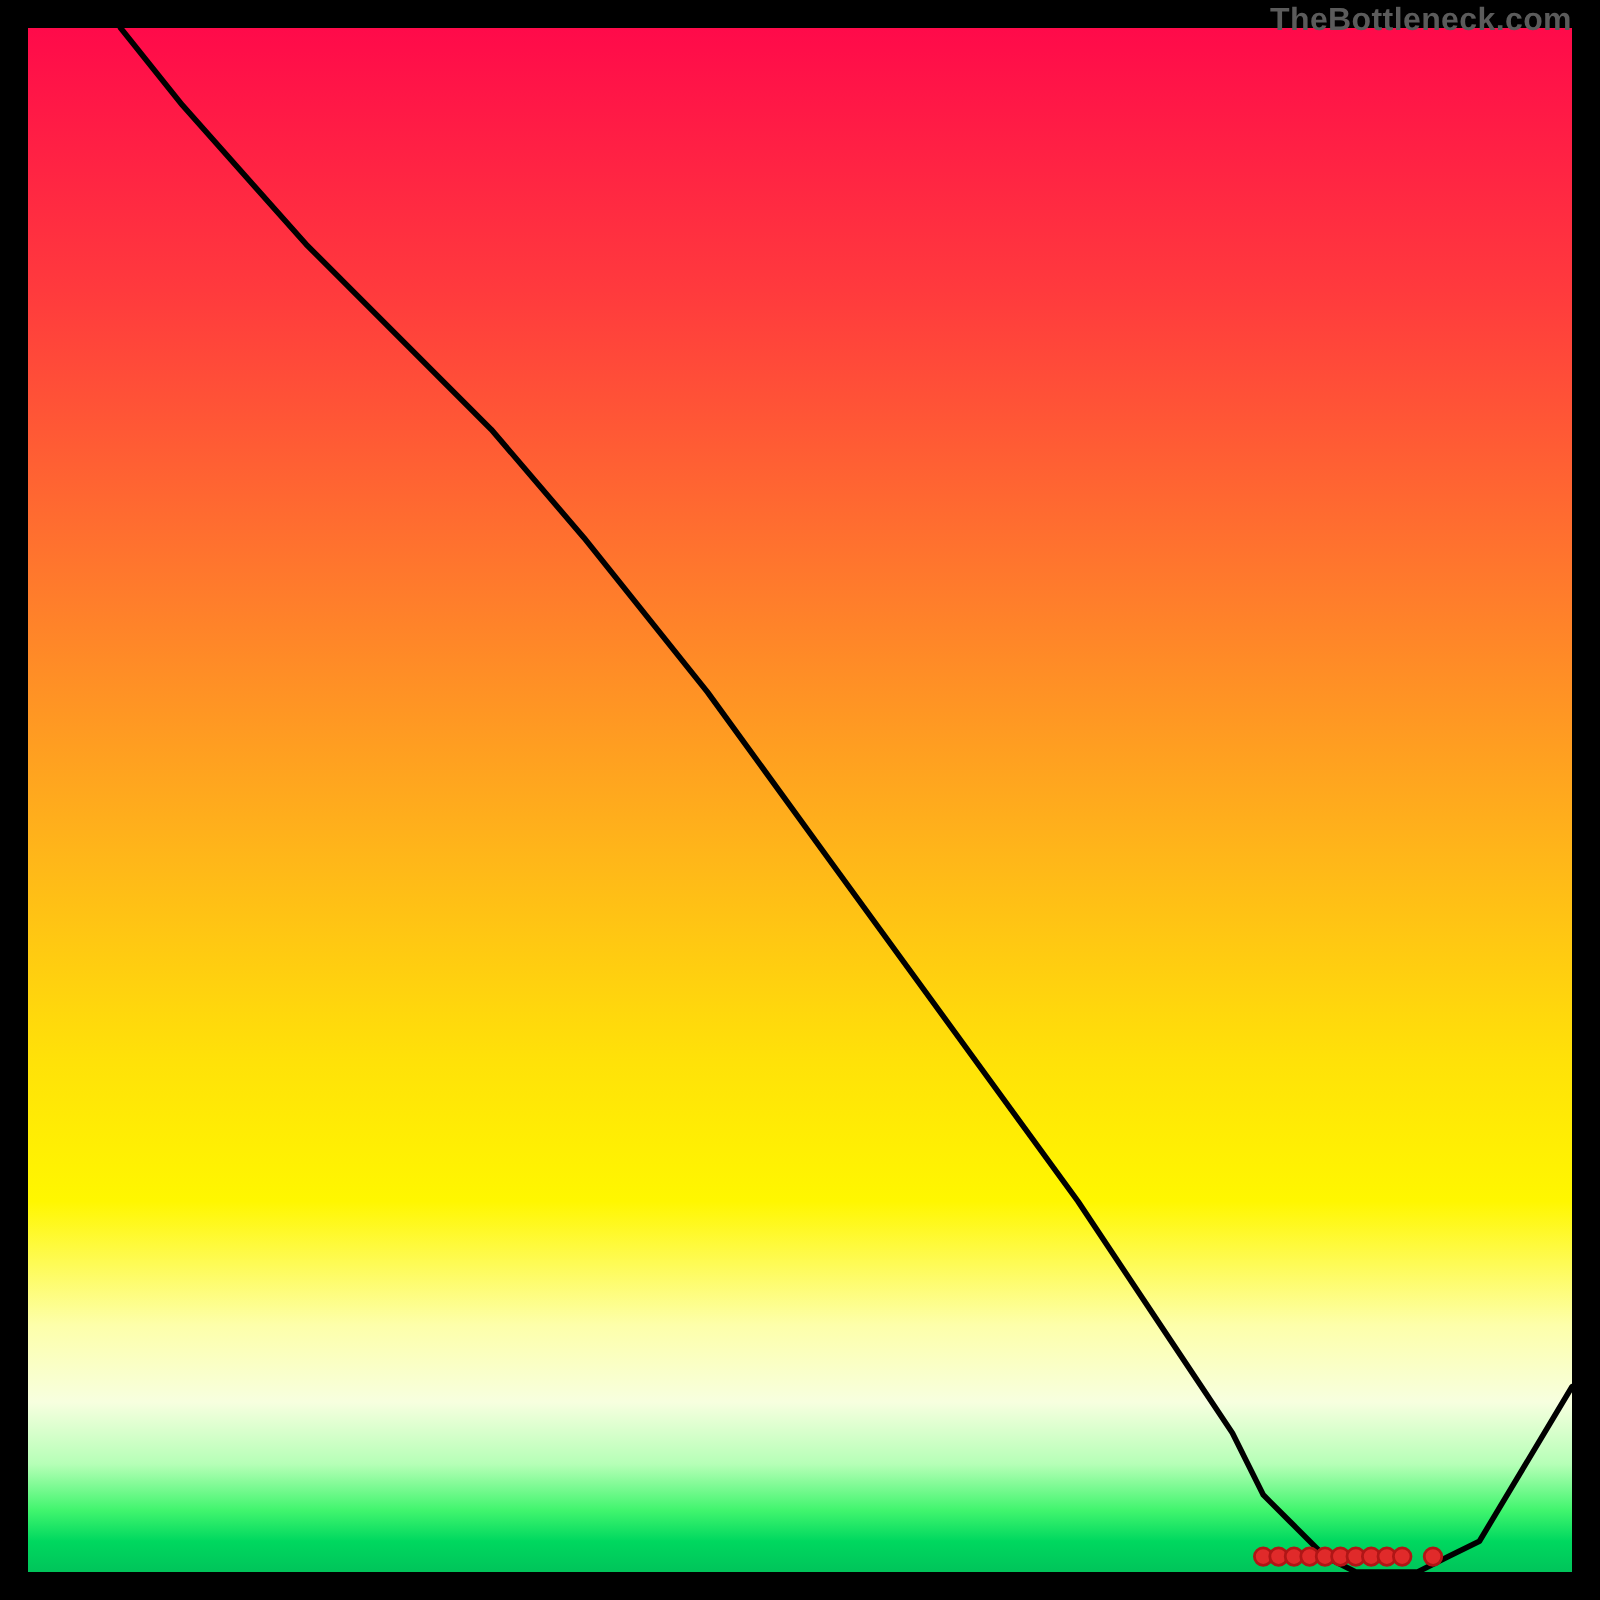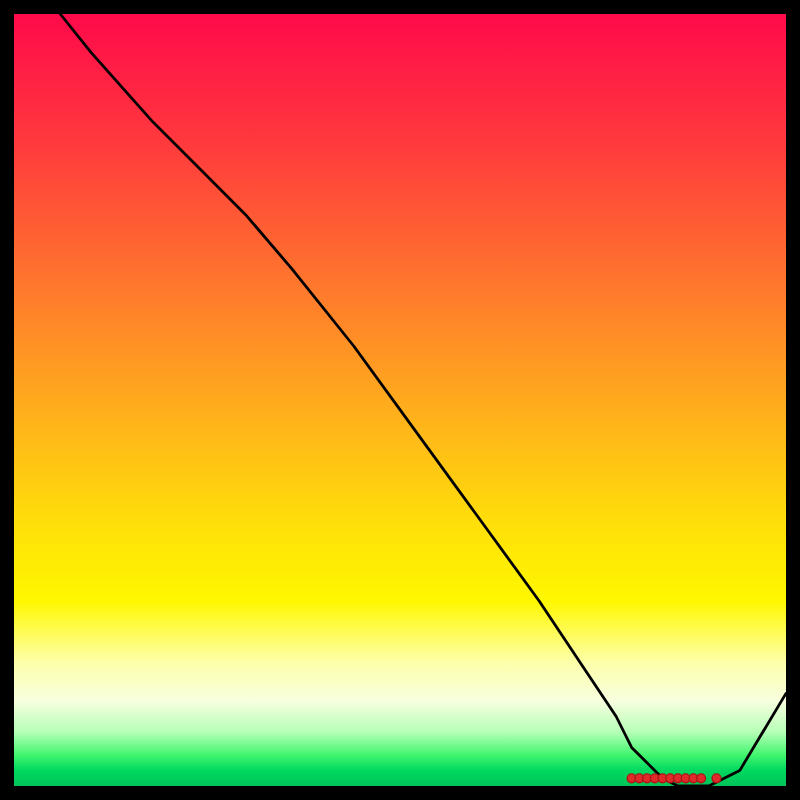--- a/index.html
+++ b/index.html
@@ -68,13 +68,14 @@
           <circle cx="656.2" cy="764.3" r="4.4" class="marker"></circle>
           <circle cx="663.9" cy="764.3" r="4.4" class="marker"></circle>
           <circle cx="671.6" cy="764.3" r="4.4" class="marker"></circle>
           <circle cx="679.4" cy="764.3" r="4.4" class="marker"></circle>
           <circle cx="687.1" cy="764.3" r="4.4" class="marker"></circle>
           <circle cx="702.5" cy="764.3" r="4.4" class="marker"></circle>
         </g>
     </svg>
   </div>
 
+  <div class="attr">TheBottleneck.com</div>
 </div>
 
 </body></html>

